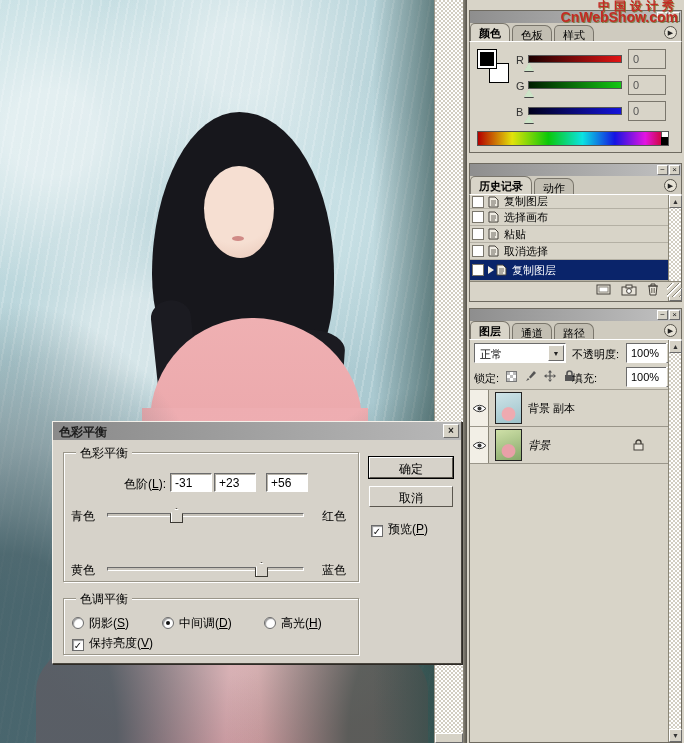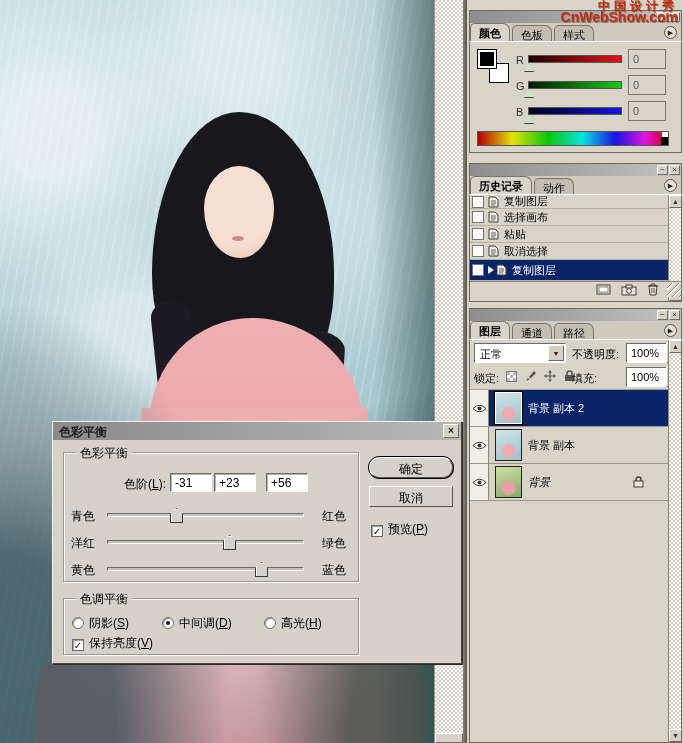--- a/index.html
+++ b/index.html
@@ -115,21 +115,21 @@
   .s-left { position:absolute; left:7px; top:2px; font-size:12px; }
   .s-right { position:absolute; left:258px; top:2px; font-size:12px; }
   .s-track { position:absolute; left:43px; top:7px; width:197px; height:4px; background:#c6c2b9; border:1px solid; border-color:#6b6b6b #fff #fff #6b6b6b; }
   .s-thumb { position:absolute; top:-6px; width:13px; height:15px; background:#d6d2c9; border:1px solid #3c3a34;
     clip-path:polygon(50% 0, 100% 38%, 100% 100%, 0 100%, 0 38%); box-shadow:inset 1px 1px 0 #fff; }
   .radio { display:inline-block; width:12px; height:12px; border-radius:50%; background:#fff; border:1px solid #6b6b6b; box-shadow:inset 1px 1px 1px #999; vertical-align:-2px; margin-right:5px; position:relative; }
   .radio.on::after { content:""; position:absolute; left:3px; top:3px; width:4px; height:4px; border-radius:50%; background:#111; }
   .checkbox { display:inline-block; width:12px; height:12px; background:#fff; border:1px solid #6b6b6b; box-shadow:inset 1px 1px 1px #999; vertical-align:-2px; margin-right:5px; text-align:center; font-size:10px; line-height:11px; font-weight:bold; color:#111; }
   .r1 { position:absolute; top:16px; font-size:12px; white-space:nowrap; }
   .btn { position:absolute; left:316px; width:84px; height:21px; background:#d6d2c9; border:1px solid; border-color:#fff #5a564e #5a564e #fff; font-size:12px; text-align:center; padding-top:3px; }
-  .btn.default { outline:1px solid #000; box-shadow:1px 1px 0 #5a564e;border-radius:10px; }
+  .btn.default { outline:1px solid #000; box-shadow:1px 1px 0 #5a564e; }
   .u { text-decoration:underline; }
   .mn { white-space:nowrap; }
 
   
   .wm { position:absolute; right:6px; top:1px; text-align:right; z-index:50; color:#c42a24; line-height:11px; }
   .wm .l1 { font-size:12px; font-weight:bold; letter-spacing:4px; text-shadow:1px 1px 0 rgba(120,110,40,.8); }
   .wm .l2 { font-size:14px; font-weight:bold; text-shadow:1px 1px 0 rgba(120,110,40,.8); }
 
   svg { display:block; }
 </style>
@@ -336,32 +336,20 @@
                   <rect x="1" y="5" width="9" height="6" fill="#555"></rect>
                   <path d="M3 5V3.5a2.5 2.5 0 0 1 5 0V5" fill="none" stroke="#555" stroke-width="1.6"></path>
                 </svg>
               </span>
           </div>
           <span class="inline-lbl" style="left:102px; top:5px;">填充:</span>
           <div class="pct-box" style="left:156px; top:1px;">100%</div>
           <div class="arr-btn" style="left:196px; top:1px;">▶</div>
         </div>
         <div style="position:relative; margin-right:13px;">
-          <div class="lrow sel">
-            <div class="eyecell">
-                <span>
-                  <svg width="15" height="9" viewBox="0 0 15 9">
-                    <path d="M1 4.5Q7.5 -2 14 4.5 7.5 11 1 4.5Z" fill="#fff" stroke="#333"></path>
-                    <circle cx="7.5" cy="4.5" r="2" fill="#333"></circle>
-                  </svg>
-                </span>
-              </div>
-            <div class="lthumb"></div>
-            <span class="lname">背景 副本 2</span>
-          </div>
           <div class="lrow">
             <div class="eyecell">
                 <span>
                   <svg width="15" height="9" viewBox="0 0 15 9">
                     <path d="M1 4.5Q7.5 -2 14 4.5 7.5 11 1 4.5Z" fill="#fff" stroke="#333"></path>
                     <circle cx="7.5" cy="4.5" r="2" fill="#333"></circle>
                   </svg>
                 </span>
               </div>
             <div class="lthumb"></div>
@@ -412,27 +400,20 @@
       <div class="lv-input" style="left:150px;">+23</div>
       <div class="lv-input" style="left:202px;">+56</div>
 
       <div class="srow" style="top:53px;">
         <span class="s-left">青色</span>
         <div class="s-track">
           <div class="s-thumb" style="left:62px;"></div>
         </div>
         <span class="s-right">红色</span>
       </div>
-      <div class="srow" style="top:80px;">
-        <span class="s-left">洋红</span>
-        <div class="s-track">
-          <div class="s-thumb" style="left:115px;"></div>
-        </div>
-        <span class="s-right">绿色</span>
-      </div>
       <div class="srow" style="top:107px;">
         <span class="s-left">黄色</span>
         <div class="s-track">
           <div class="s-thumb" style="left:147px;"></div>
         </div>
         <span class="s-right">蓝色</span>
       </div>
     </div>
 
     <div class="fieldset fs2">

